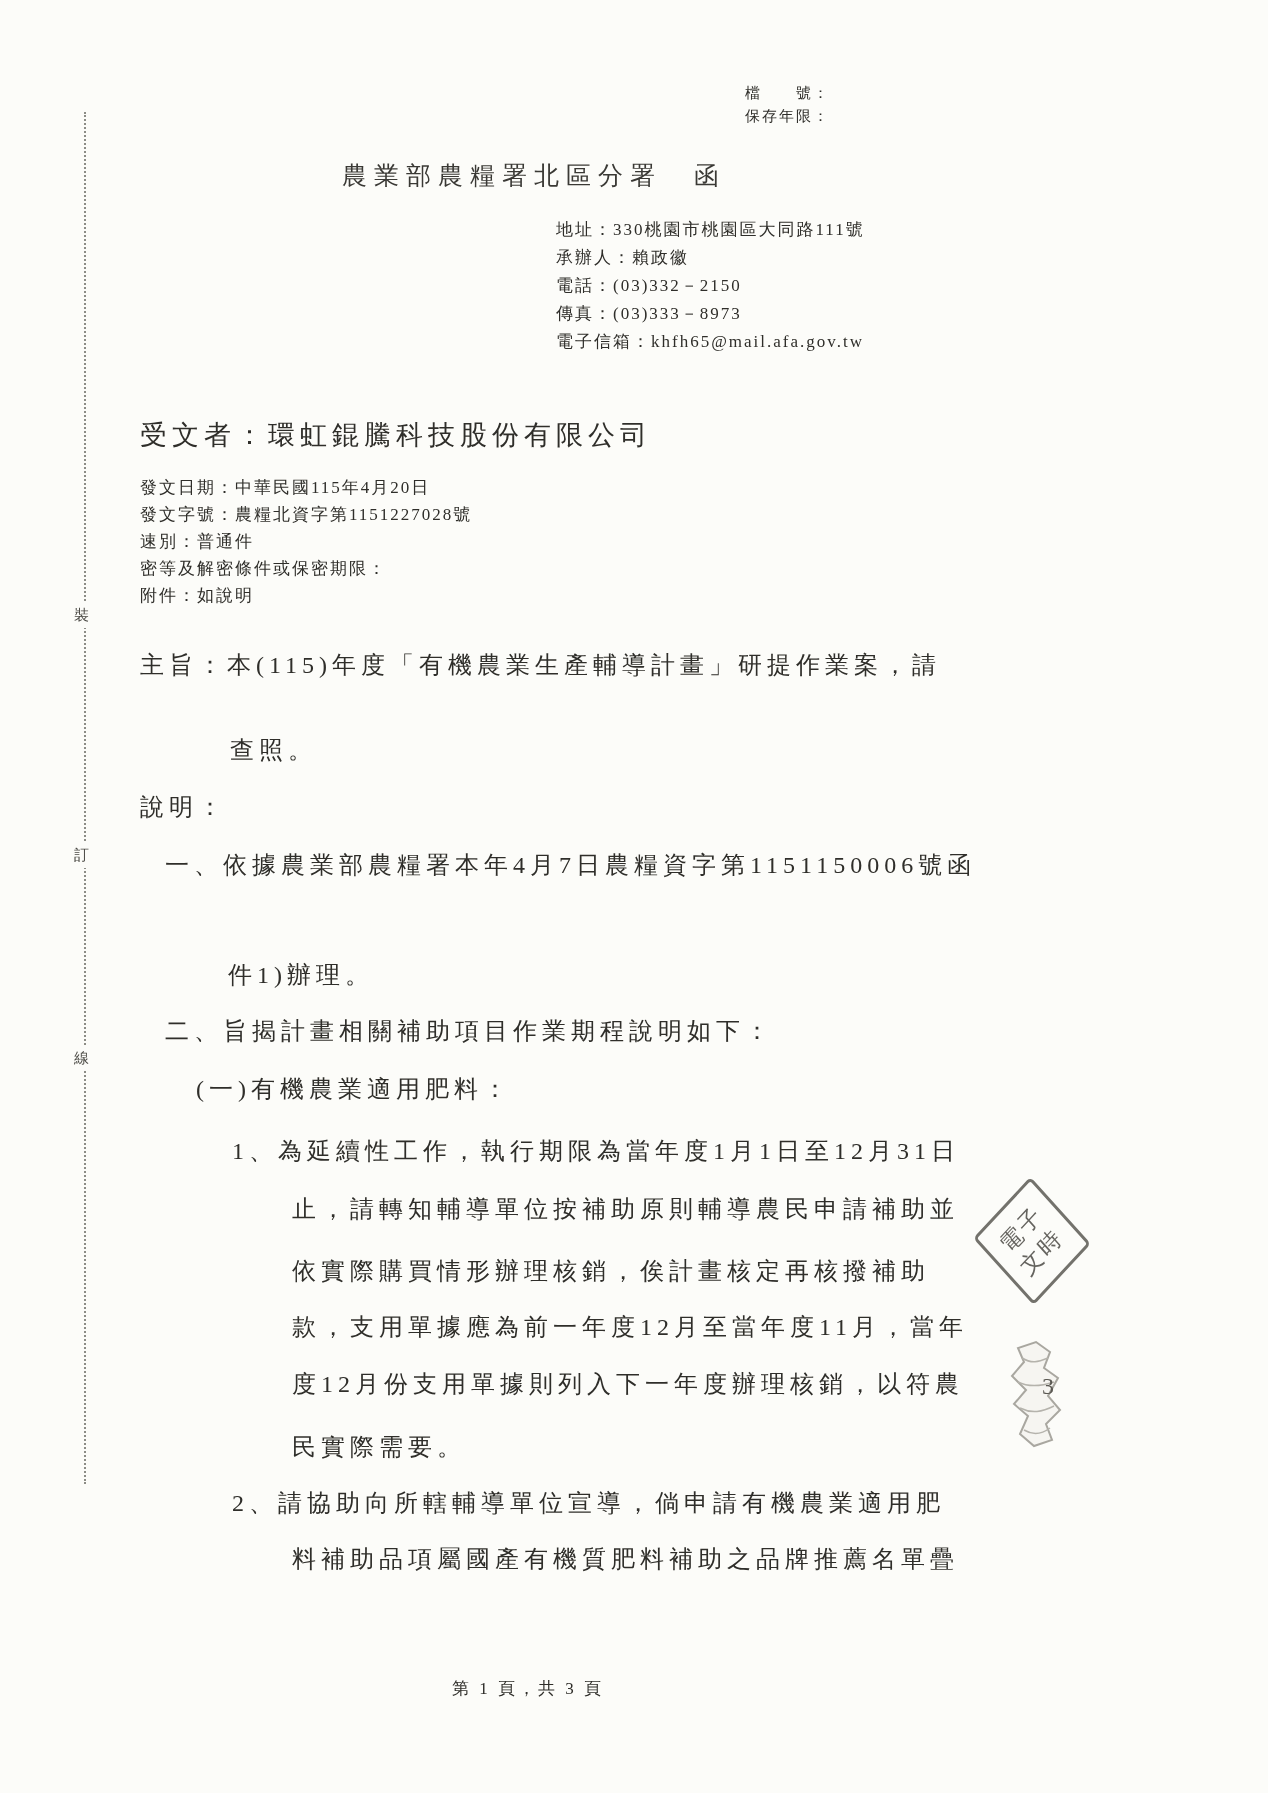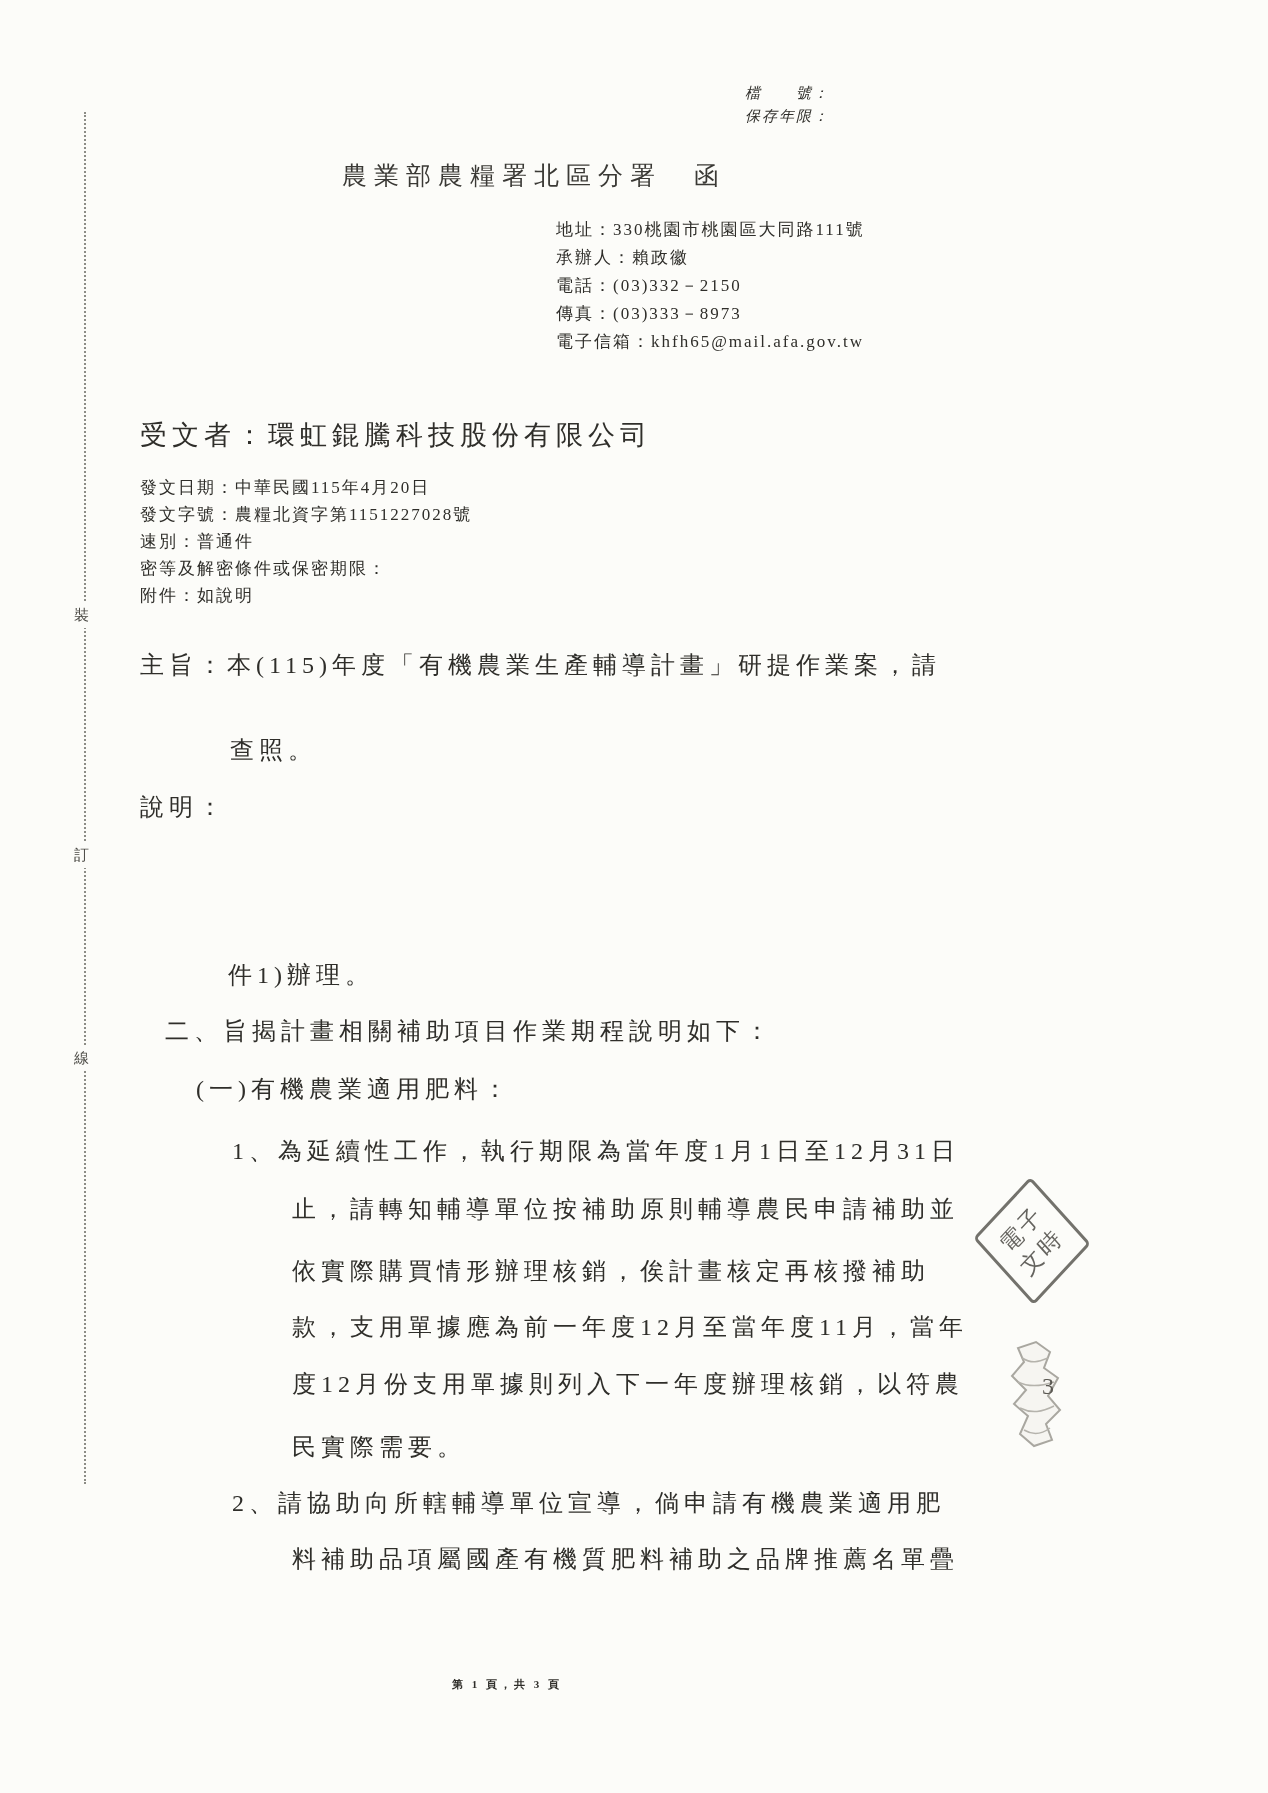--- a/index.html
+++ b/index.html
@@ -5,21 +5,21 @@
   html,body{margin:0;padding:0;}
   body{
     width:1268px;height:1793px;
     background:#fcfcf9;
     font-family:"Liberation Serif","DejaVu Serif",serif;
     color:#2f2e2a;
     overflow:hidden;
   }
   .page{position:relative;width:1268px;height:1793px;}
   .t{position:absolute;white-space:pre;line-height:1.25;}
-  .fs15{font-size:15px;letter-spacing:2px;font-style:italic;}
+  .fs15{font-size:15px;letter-spacing:2px;}
   .fs17{font-size:17px;letter-spacing:2px;}
   .fs23{font-size:27px;letter-spacing:5px;}
   .fs24{font-size:24px;letter-spacing:5px;text-align:right;}
   .title{font-size:25px;letter-spacing:7px;color:#3a3935;}
   .bind-line{
     position:absolute;left:84px;top:112px;height:1372px;width:0;
     border-left:2px dotted #8c8c86;
   }
   .mark{
     position:absolute;left:72px;font-size:15px;color:#4a4944;
@@ -28,21 +28,21 @@
   .estamp{
     position:absolute;left:990px;top:1196px;width:78px;height:84px;
     border:3px solid #56544e;border-radius:5px;
     transform:rotate(-47deg) skew(-5deg);
     display:flex;flex-direction:column;align-items:center;justify-content:center;
     font-size:23px;color:#45433e;letter-spacing:3px;line-height:1.3;
     opacity:.82;
   }
   .estamp .row{white-space:pre;}
   .crumple{position:absolute;left:998px;top:1338px;}
-  .footer{font-size:11px;letter-spacing:3px;font-weight:bold;}
+  .footer{font-size:17px;letter-spacing:3px;}
 </style>
 </head>
 <body>
 
 <div class="page">
 
   <div class="bind-line"></div>
   <div class="mark" style="top:603px">裝</div>
   <div class="mark" style="top:843px">訂</div>
   <div class="mark" style="top:1046px">線</div>
@@ -63,20 +63,21 @@
   <div class="t fs17" style="left:140px;top:477px">發文日期：中華民國115年4月20日</div>
   <div class="t fs17" style="left:140px;top:504px">發文字號：農糧北資字第1151227028號</div>
   <div class="t fs17" style="left:140px;top:531px">速別：普通件</div>
   <div class="t fs17" style="left:140px;top:558px">密等及解密條件或保密期限：</div>
   <div class="t fs17" style="left:140px;top:585px">附件：如說明</div>
 
   <div class="t fs24" style="left:140px;top:650px">主旨：本(115)年度「有機農業生產輔導計畫」研提作業案，請</div>
   <div class="t fs24" style="left:230px;top:735px">查照。</div>
 
   <div class="t fs24" style="left:140px;top:792px">說明：</div>
+  <div class="t fs24" style="left:165px;top:850px">一、依據農業部農糧署本年4月7日農糧資字第1151150006號函</div>
   <div class="t fs24" style="left:228px;top:960px">件1)辦理。</div>
   <div class="t fs24" style="left:165px;top:1016px">二、旨揭計畫相關補助項目作業期程說明如下：</div>
   <div class="t fs24" style="left:196px;top:1074px">(一)有機農業適用肥料：</div>
   <div class="t fs24" style="left:232px;top:1136px">1、為延續性工作，執行期限為當年度1月1日至12月31日</div>
   <div class="t fs24" style="left:292px;top:1194px">止，請轉知輔導單位按補助原則輔導農民申請補助並</div>
   <div class="t fs24" style="left:292px;top:1256px">依實際購買情形辦理核銷，俟計畫核定再核撥補助</div>
   <div class="t fs24" style="left:292px;top:1312px">款，支用單據應為前一年度12月至當年度11月，當年</div>
   <div class="t fs24" style="left:292px;top:1369px">度12月份支用單據則列入下一年度辦理核銷，以符農</div>
   <div class="t fs24" style="left:292px;top:1432px">民實際需要。</div>
   <div class="t fs24" style="left:232px;top:1488px">2、請協助向所轄輔導單位宣導，倘申請有機農業適用肥</div>

